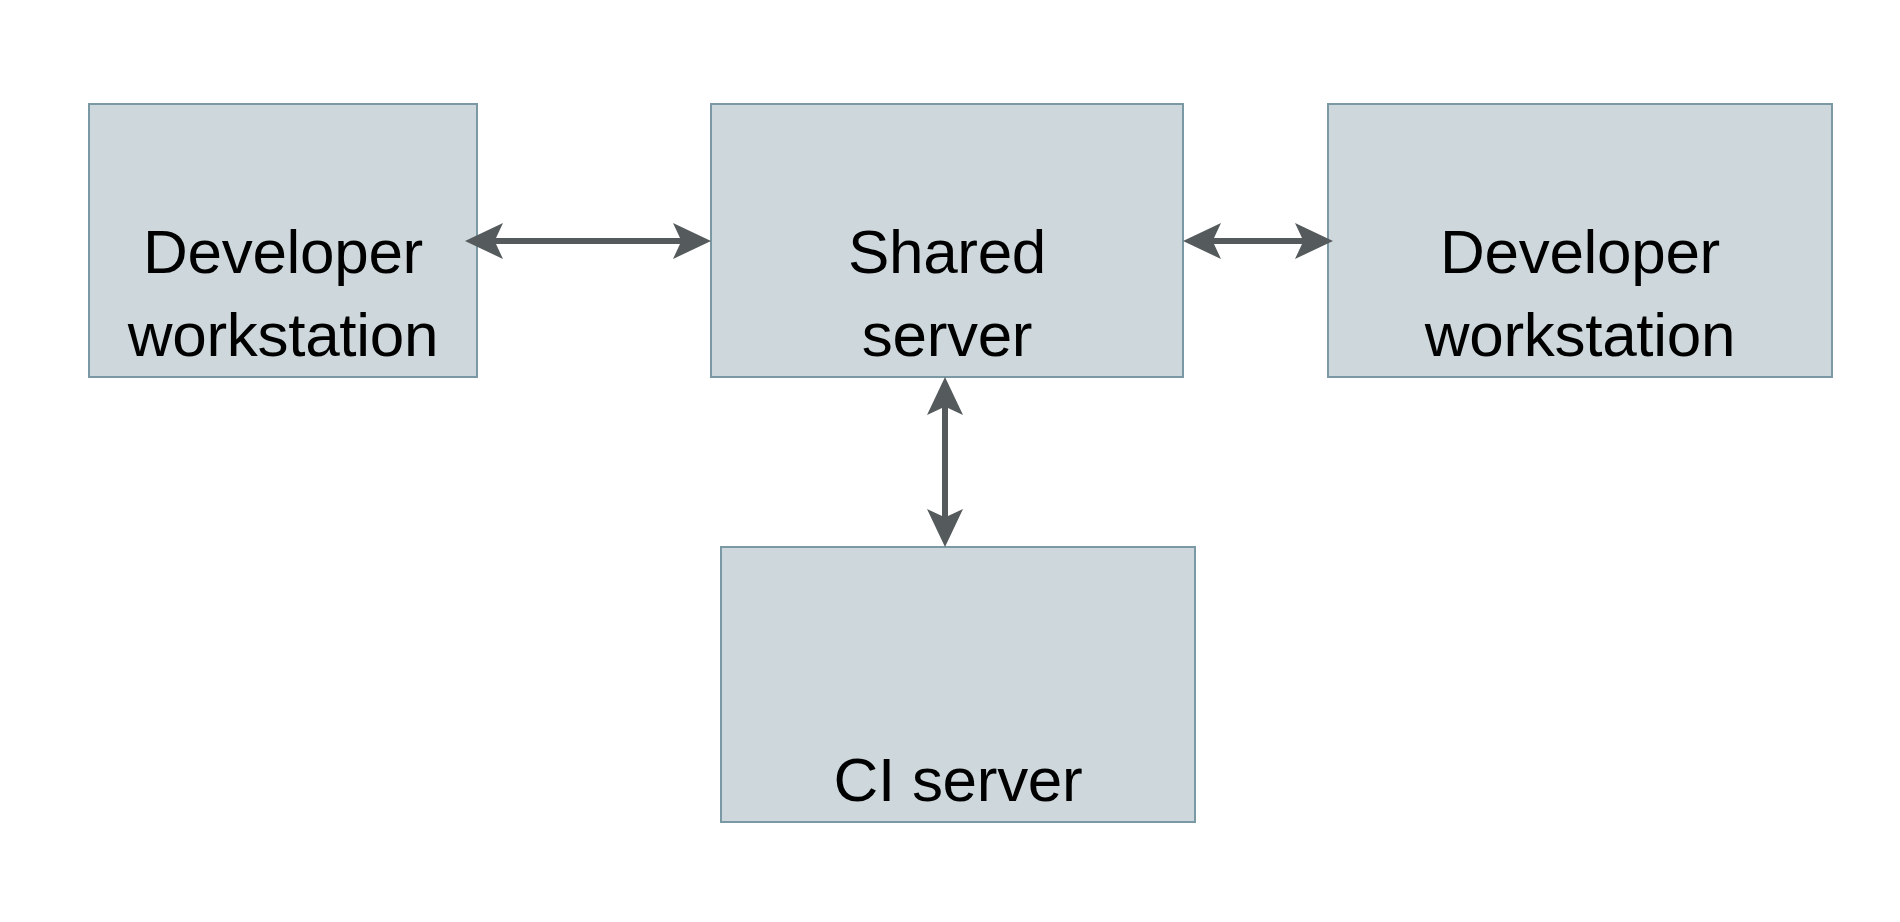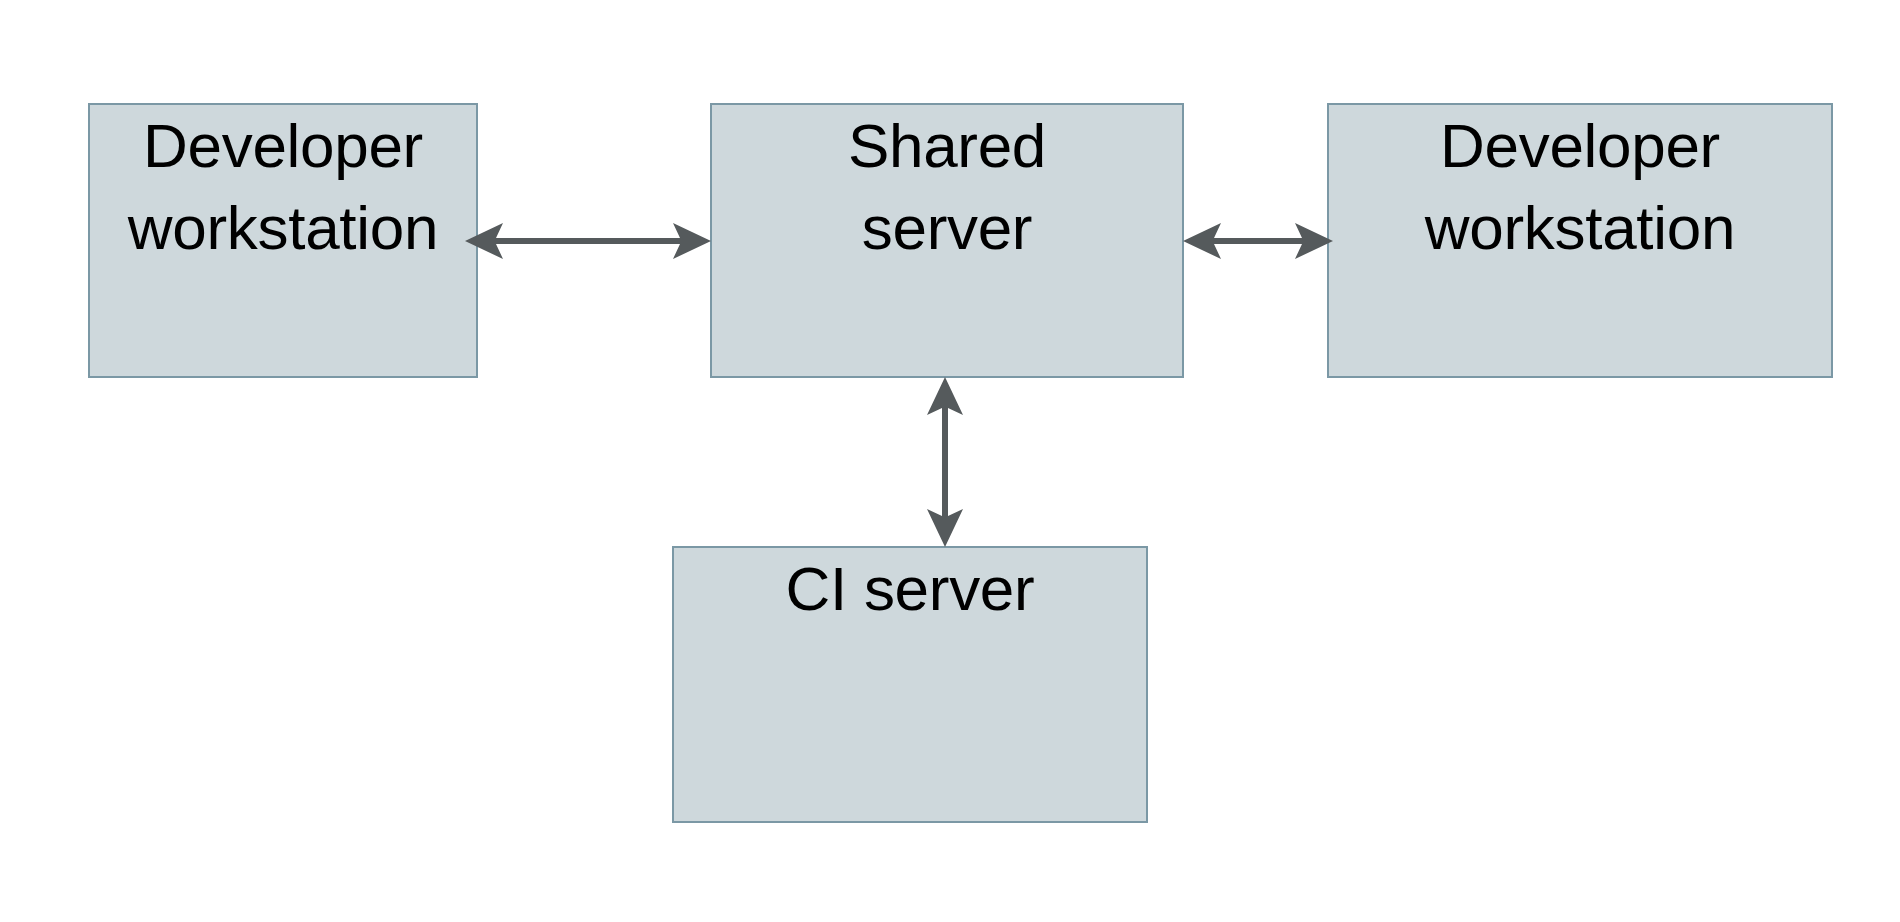--- a/index.html
+++ b/index.html
@@ -18,21 +18,21 @@
     height: 922px;
     background: #ffffff;
     overflow: hidden;
   }
   .node {
     position: absolute;
     box-sizing: border-box;
     background: #ced8dc;
     border: 2px solid #7b98a5;
     display: flex;
-    align-items: flex-start;
+    align-items: flex-end;
     justify-content: center;
     text-align: center;
   }
   .node-label {
     color: #000000;
     font-family: "Liberation Sans", sans-serif;
     font-size: 62px;
     line-height: 1.33;
     font-weight: 400;
     letter-spacing: -0.3px;
@@ -51,21 +51,21 @@
     width: 474px;
     height: 275px;
   }
   #node-dev-right {
     left: 1327px;
     top: 103px;
     width: 506px;
     height: 275px;
   }
   #node-ci-server {
-    left: 672px;
+    left: 720px;
     top: 546px;
     width: 476px;
     height: 277px;
   }
   .edge {
     position: absolute;
     overflow: visible;
   }
   #edge-left {
     left: 462px;

